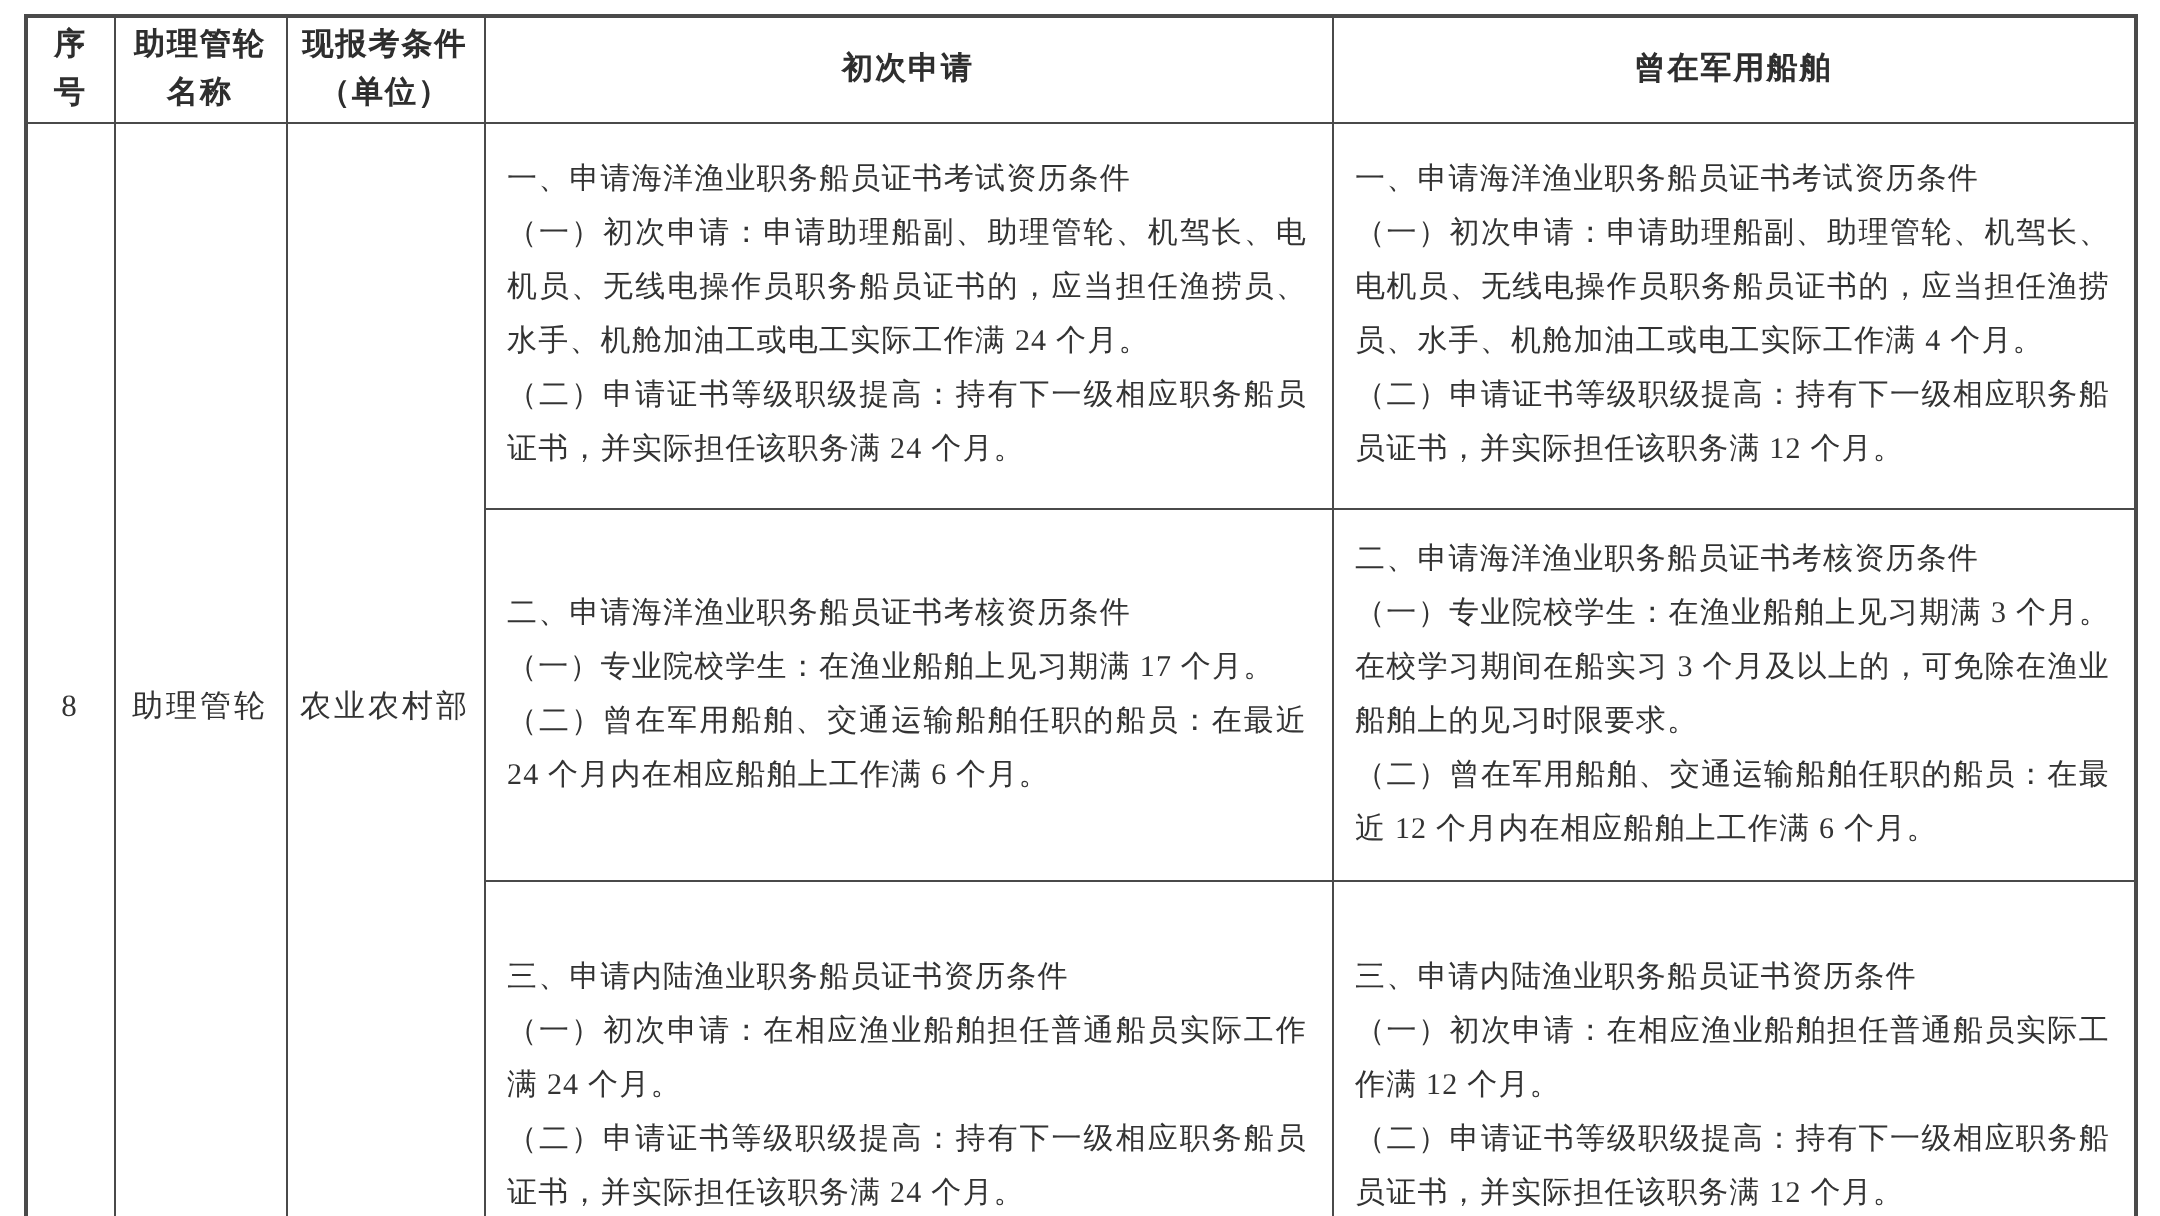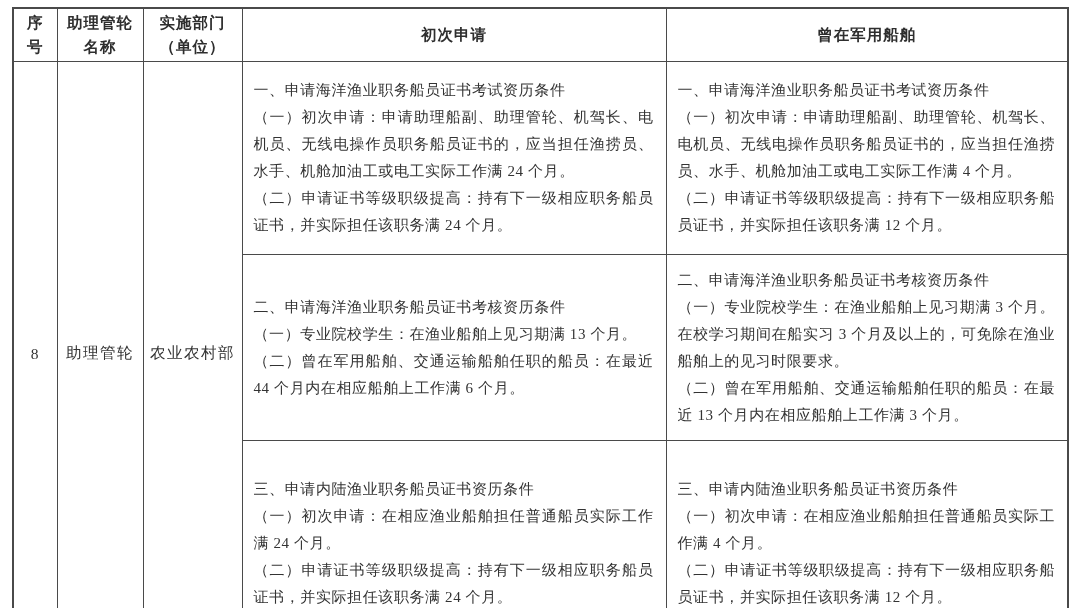--- a/index.html
+++ b/index.html
@@ -73,21 +73,21 @@
       <col style="width:99px">
       <col style="width:424px">
       <col style="width:402px">
     </colgroup>
     <thead>
       <tr>
         <th>序
 号</th>
         <th>助理管轮
 名称</th>
-        <th>实施部门
+        <th>现报考条件
 （单位）</th>
         <th>初次申请</th>
         <th>曾在军用船舶</th>
       </tr>
     </thead>
     <tbody>
       <tr class="row-1">
         <td class="center-cell" rowspan="3">8</td>
         <td class="center-cell" rowspan="3">助理管轮</td>
         <td class="center-cell" rowspan="3">农业农村部</td>
@@ -98,36 +98,36 @@
         </td>
         <td class="cond-cell">
           <p>一、申请海洋渔业职务船员证书考试资历条件</p>
           <p>（一）初次申请：申请助理船副、助理管轮、机驾长、电机员、无线电操作员职务船员证书的，应当担任渔捞员、水手、机舱加油工或电工实际工作满 4 个月。</p>
           <p>（二）申请证书等级职级提高：持有下一级相应职务船员证书，并实际担任该职务满 12 个月。</p>
         </td>
       </tr>
       <tr class="row-2">
         <td class="cond-cell">
           <p>二、申请海洋渔业职务船员证书考核资历条件</p>
-          <p>（一）专业院校学生：在渔业船舶上见习期满 13 个月。</p>
-          <p>（二）曾在军用船舶、交通运输船舶任职的船员：在最近 44 个月内在相应船舶上工作满 6 个月。</p>
+          <p>（一）专业院校学生：在渔业船舶上见习期满 17 个月。</p>
+          <p>（二）曾在军用船舶、交通运输船舶任职的船员：在最近 24 个月内在相应船舶上工作满 6 个月。</p>
         </td>
         <td class="cond-cell">
           <p>二、申请海洋渔业职务船员证书考核资历条件</p>
           <p>（一）专业院校学生：在渔业船舶上见习期满 3 个月。在校学习期间在船实习 3 个月及以上的，可免除在渔业船舶上的见习时限要求。</p>
-          <p>（二）曾在军用船舶、交通运输船舶任职的船员：在最近 13 个月内在相应船舶上工作满 3 个月。</p>
+          <p>（二）曾在军用船舶、交通运输船舶任职的船员：在最近 12 个月内在相应船舶上工作满 6 个月。</p>
         </td>
       </tr>
       <tr class="row-3">
         <td class="cond-cell">
           <p>三、申请内陆渔业职务船员证书资历条件</p>
           <p>（一）初次申请：在相应渔业船舶担任普通船员实际工作满 24 个月。</p>
           <p>（二）申请证书等级职级提高：持有下一级相应职务船员证书，并实际担任该职务满 24 个月。</p>
         </td>
         <td class="cond-cell">
           <p>三、申请内陆渔业职务船员证书资历条件</p>
-          <p>（一）初次申请：在相应渔业船舶担任普通船员实际工作满 4 个月。</p>
+          <p>（一）初次申请：在相应渔业船舶担任普通船员实际工作满 12 个月。</p>
           <p>（二）申请证书等级职级提高：持有下一级相应职务船员证书，并实际担任该职务满 12 个月。</p>
         </td>
       </tr>
     </tbody>
   </table>
 </div>
 
 </body></html>

